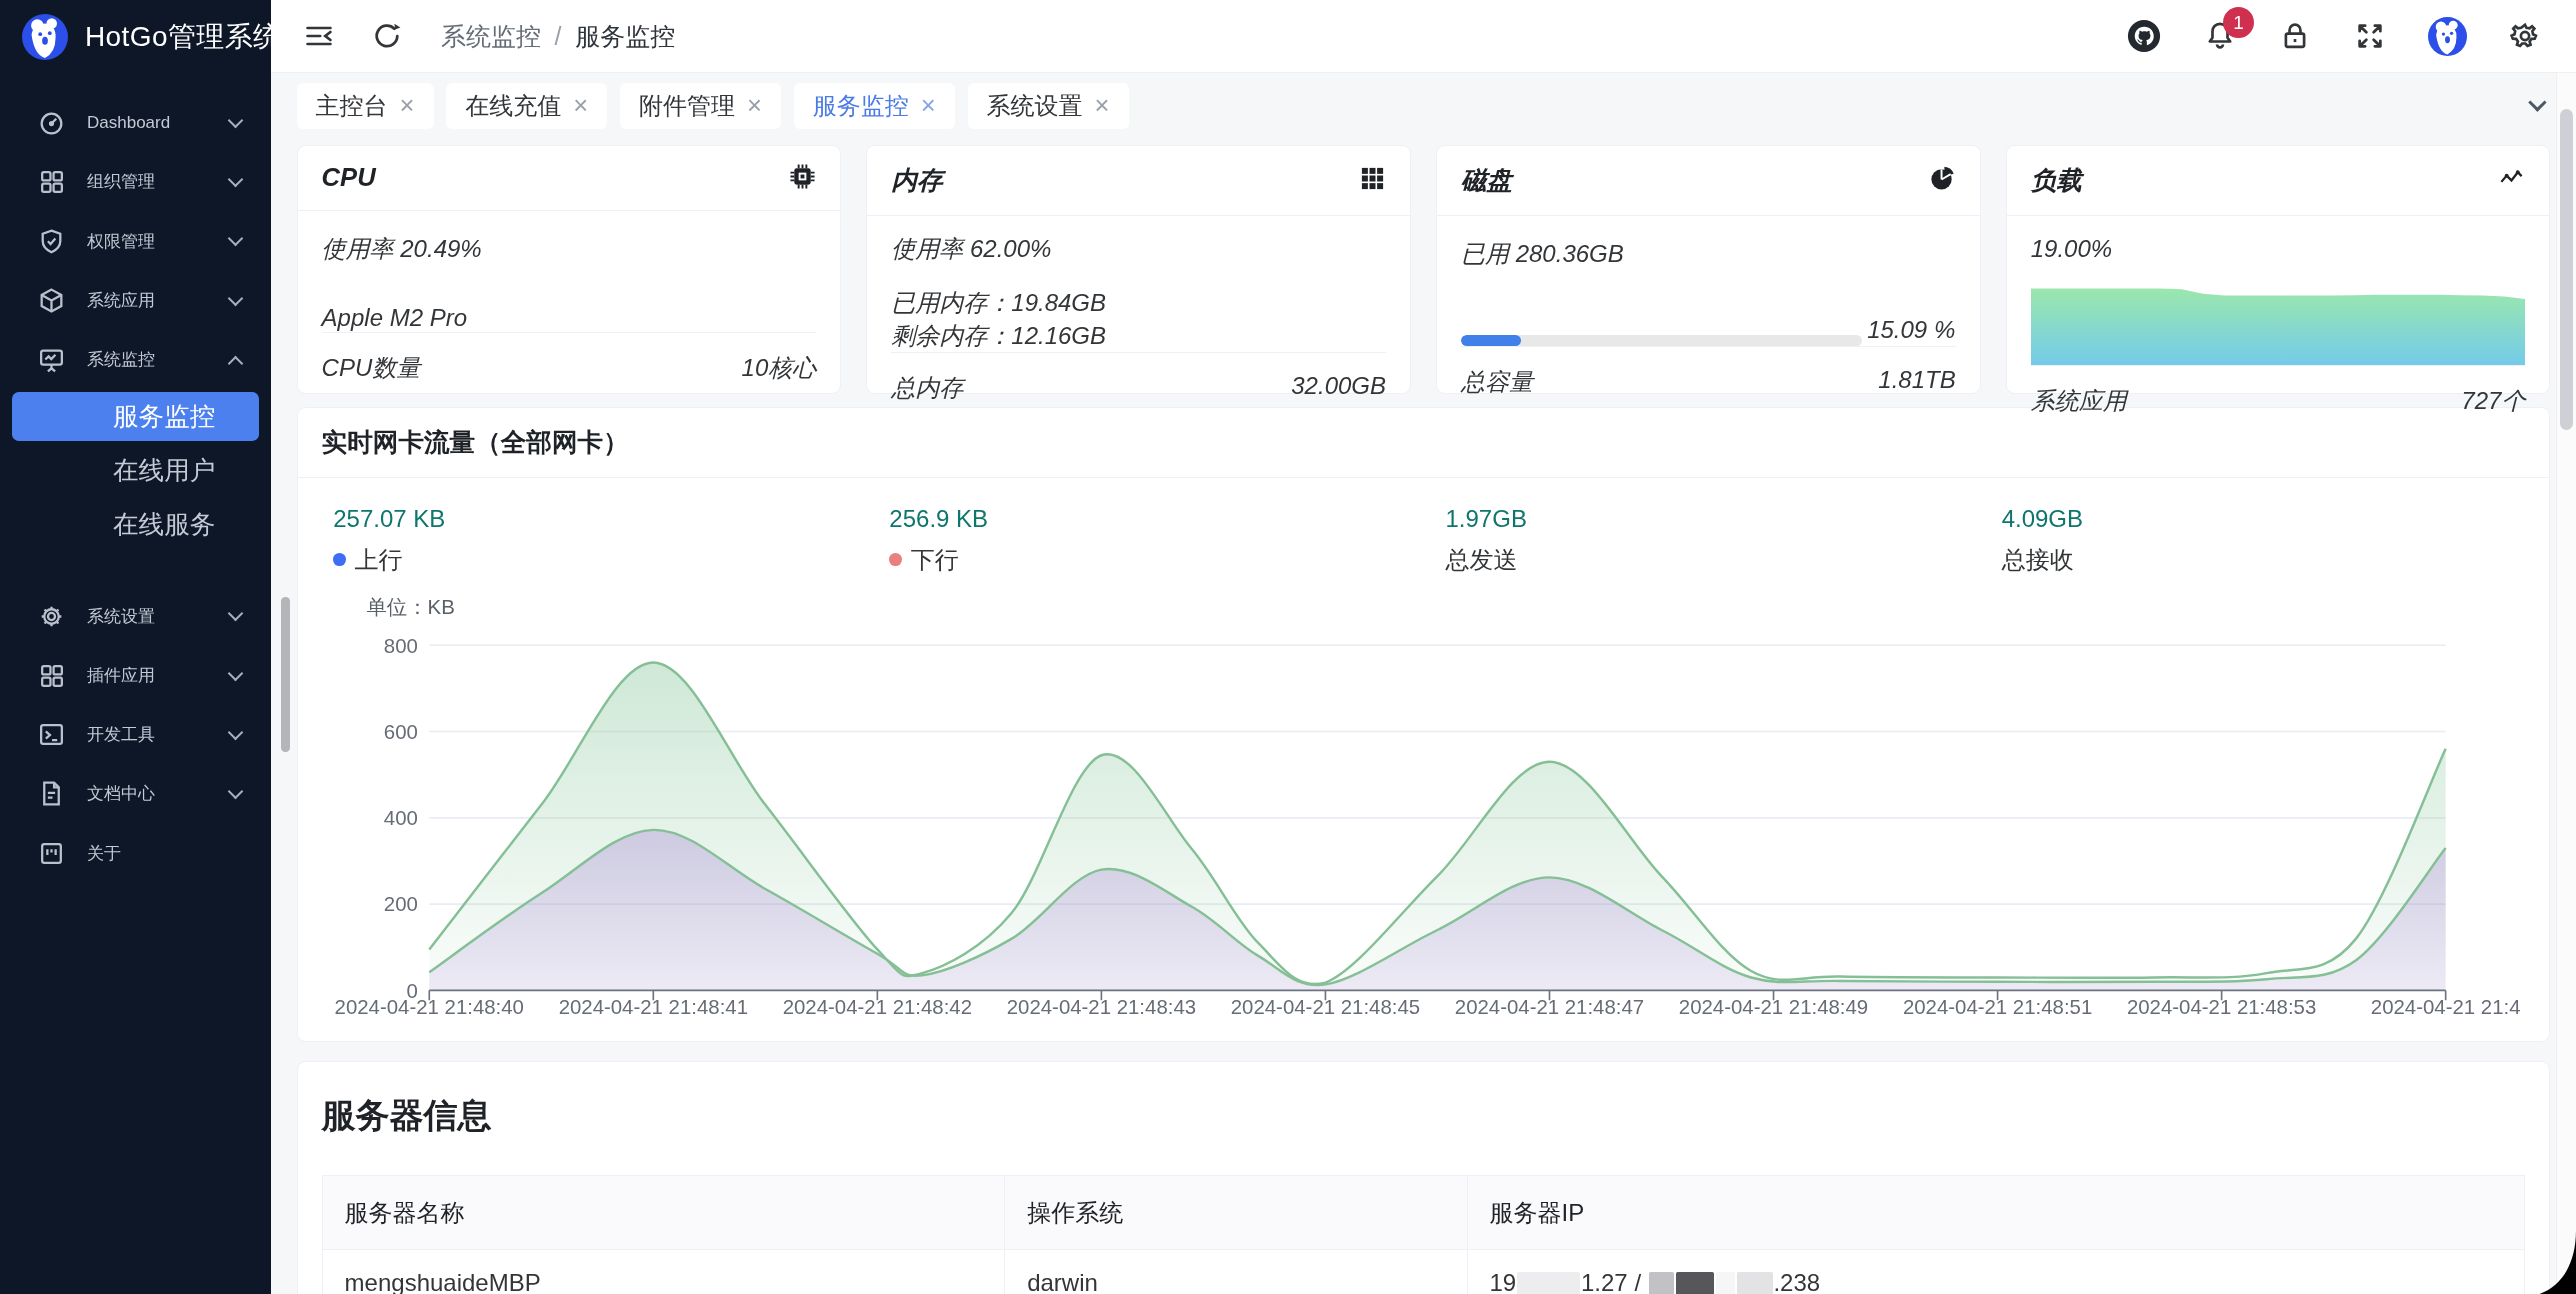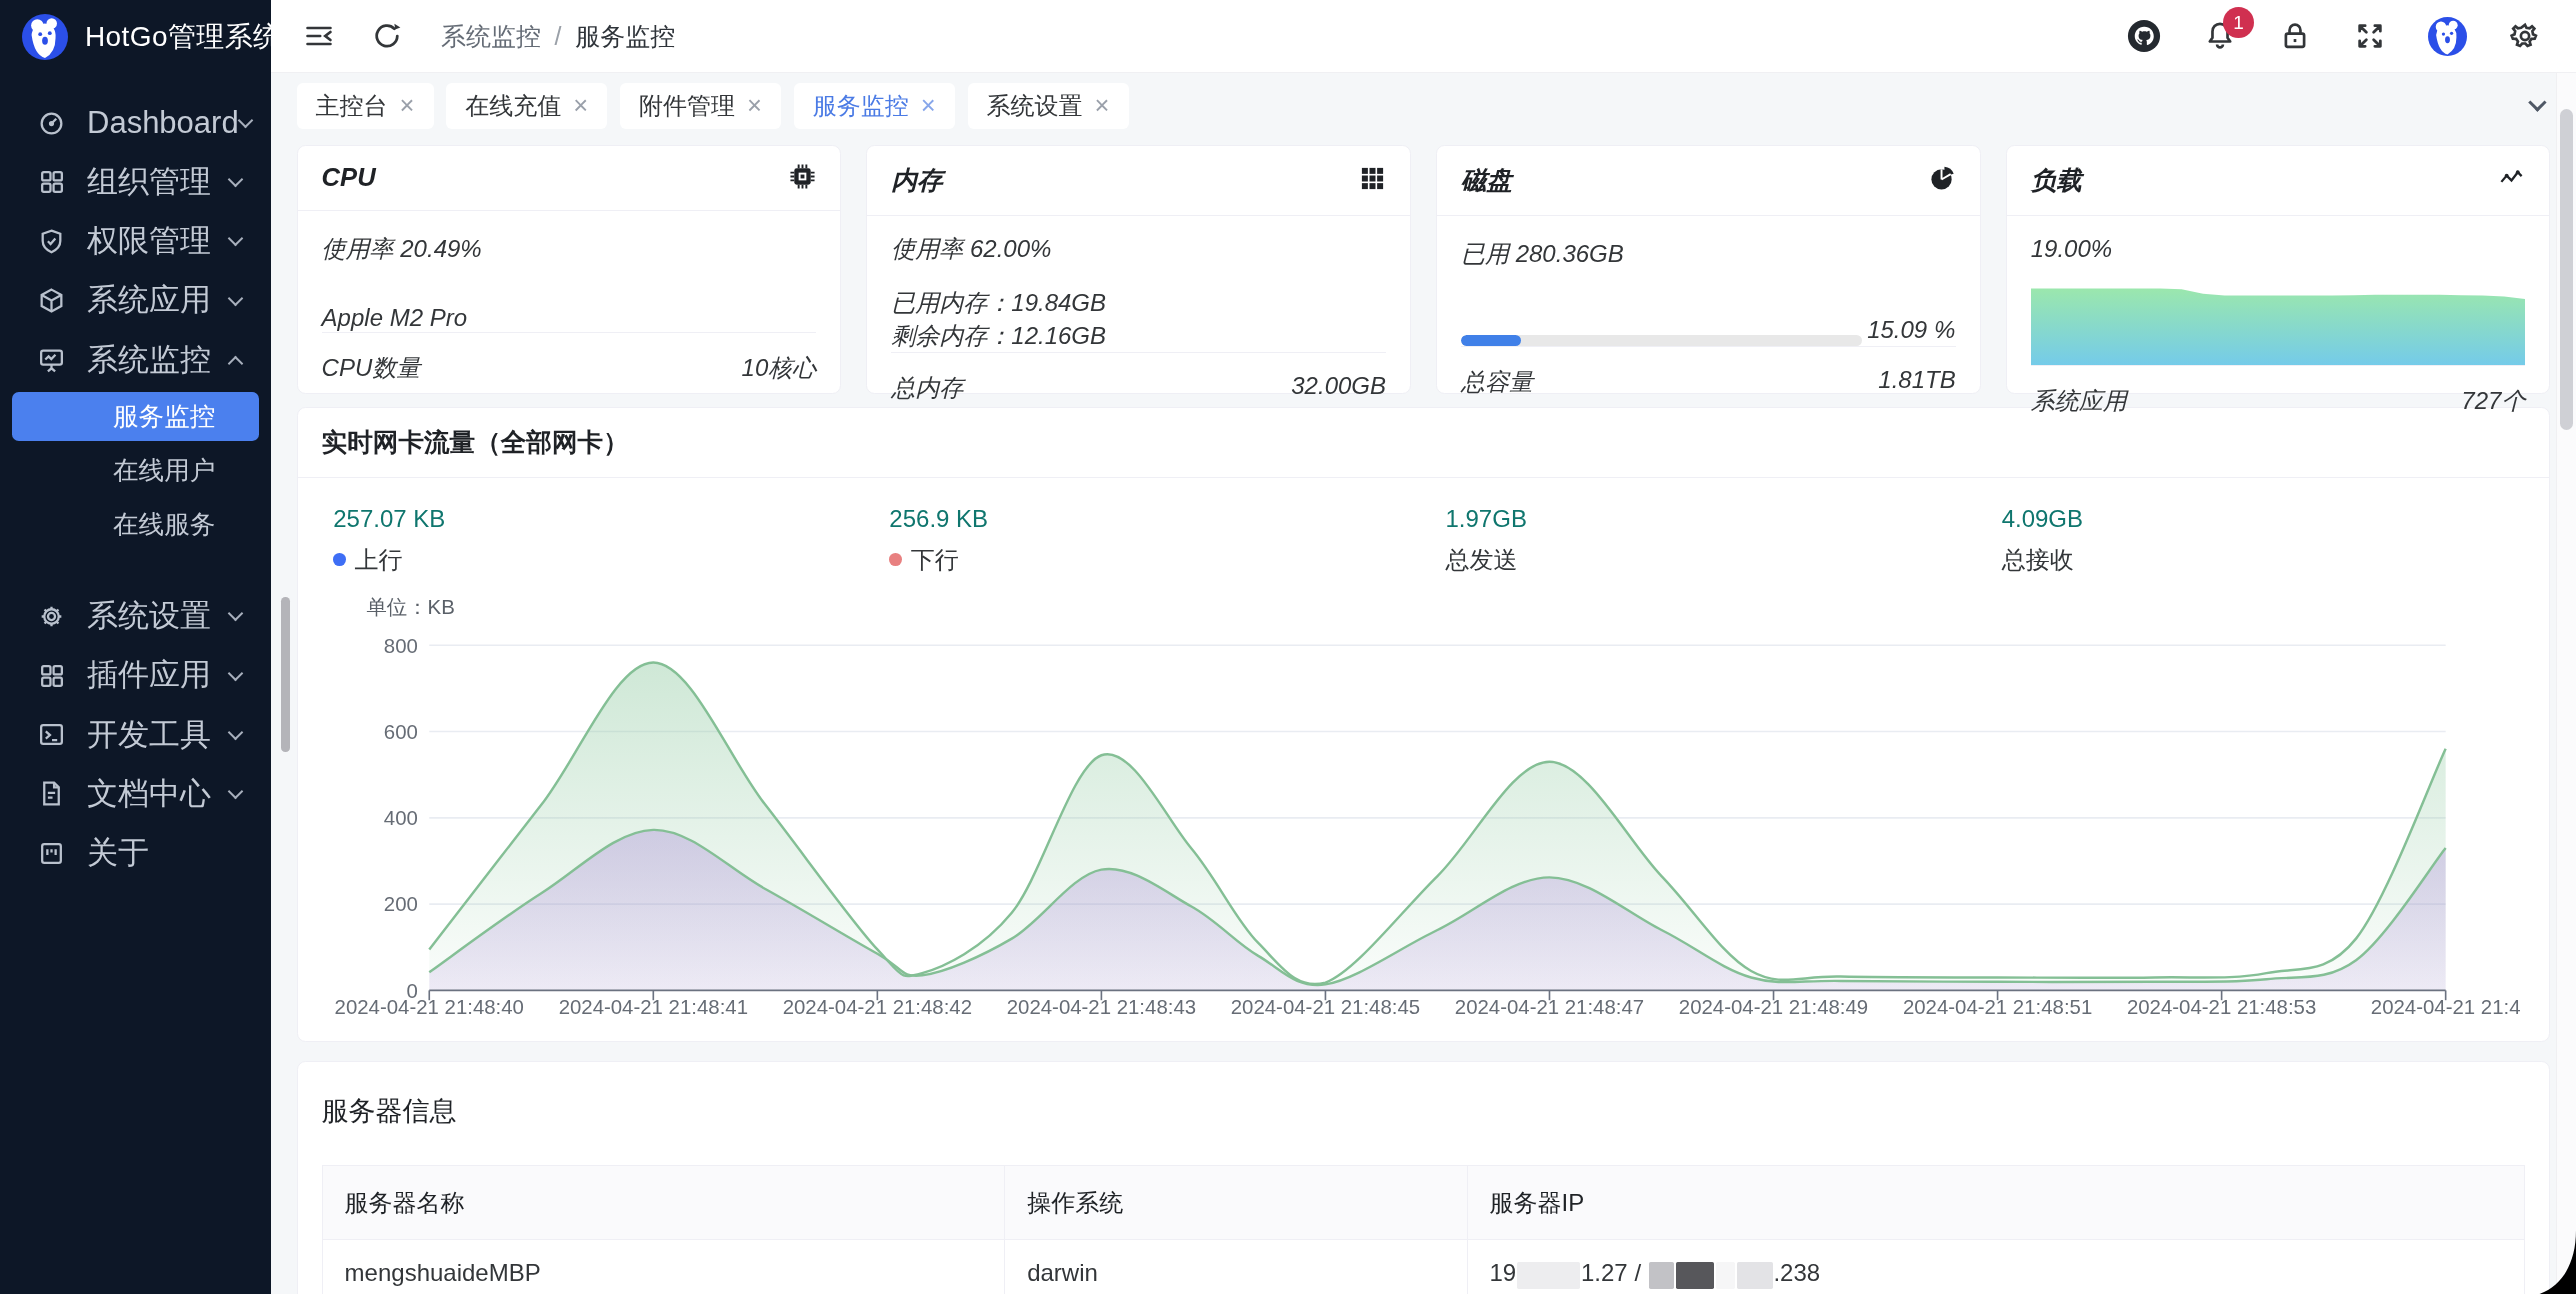--- a/index.html
+++ b/index.html
@@ -6,21 +6,21 @@
   html,body { width:2576px; height:1295px; overflow:hidden; }
   body { font-family:"Liberation Sans","DejaVu Sans",sans-serif; color:#333639; }
   .screen { position:relative; width:2576px; height:1295px; background:#f5f7f9; overflow:hidden; }
 
   
   .sidebar { position:absolute; left:0; top:0; width:271px; height:1295px; background:#0d1727; z-index:6; }
   .logo-row { height:73px; display:flex; align-items:center; padding-left:22px; }
   .logo-badge { width:46px; height:46px; flex:0 0 46px; }
   .logo-title { color:#ffffff; font-size:28px; margin-left:17px; letter-spacing:0.4px; white-space:nowrap; }
   .menu { padding-top:22px; }
-  .m-item { height:55px; margin-bottom:4.3px; display:flex; align-items:center; padding:0 25.6px 0 34px; color:#c3cad5; font-size:31px; cursor:pointer; }
+  .m-item { height:55px; margin-bottom:4.3px; display:flex; align-items:center; padding:0 25.6px 0 34px; color:#c3cad5; font-size:17px; cursor:pointer; }
   .m-item .mi { width:34px; display:flex; justify-content:center; margin-right:19px; flex:0 0 34px; }
   .m-item svg { stroke:#b9c1cd; }
   .chev { margin-left:auto; width:17px; height:17px; position:relative; }
   .chev i { position:absolute; left:1.7px; top:0.9px; display:block; width:11px; height:11px; border-right:2.6px solid #a7afbc; border-bottom:2.6px solid #a7afbc; transform:rotate(45deg); }
   .chev.up i { transform:rotate(-135deg); top:6.8px; }
   .sub-item { height:49px; margin:5.1px 12px; border-radius:6.8px; display:flex; align-items:center; padding-left:101px; color:#c3cad5; font-size:25.6px; cursor:pointer; }
   .sub-item.active { background:#4b80ee; color:#ffffff; }
   .grp-gap { height:34px; }
 
   
@@ -66,21 +66,21 @@
   .net-card { margin:13.6px 25.6px 0; height:635px; display:flex; flex-direction:column; }
   .net-head { padding:17px 24px; border-bottom:0.9px solid #efeff5; }
   .net-stats { display:flex; padding:27px 13.6px 17px; }
   .stat { flex:1; padding-left:22px; }
   .stat .v { font-size:24px; color:#0f766e; }
   .stat .l { margin-top:10.2px; font-size:24px; color:#333639; display:flex; align-items:center; }
   .dot { width:12.8px; height:12.8px; border-radius:50%; margin-right:8.5px; display:inline-block; }
   #net-chart { display:block; width:2252px; height:469px; font-family:"Liberation Sans",sans-serif; }
 
   .server-card { margin:19px 25.6px 0; padding:31px 24px 0; height:358px; overflow:hidden; }
-  .srv-title { font-size:27px; font-weight:normal; color:#1f2226; }
+  .srv-title { font-size:34px; font-weight:bold; color:#1f2226; }
   .table { margin-top:36px; border:0.9px solid #efeff5; }
   .tr { display:grid; grid-template-columns:31% 21% 48%; }
   .tr.head { background:#fafafc; }
   .td { padding:20.5px 22px; font-size:24px; border-right:0.9px solid #efeff5; }
   .td:last-child { border-right:none; }
   .tr.head .td { font-weight:normal; color:#1f2226; }
   .tr.body .td { color:#333639; border-top:0.9px solid #efeff5; padding:19px 22px; }
 
   .mz { display:inline-block; height:27px; vertical-align:middle; border-radius:1.7px; margin:0 0.9px; }
   .mz1 { width:63px; background:#ededef; }

